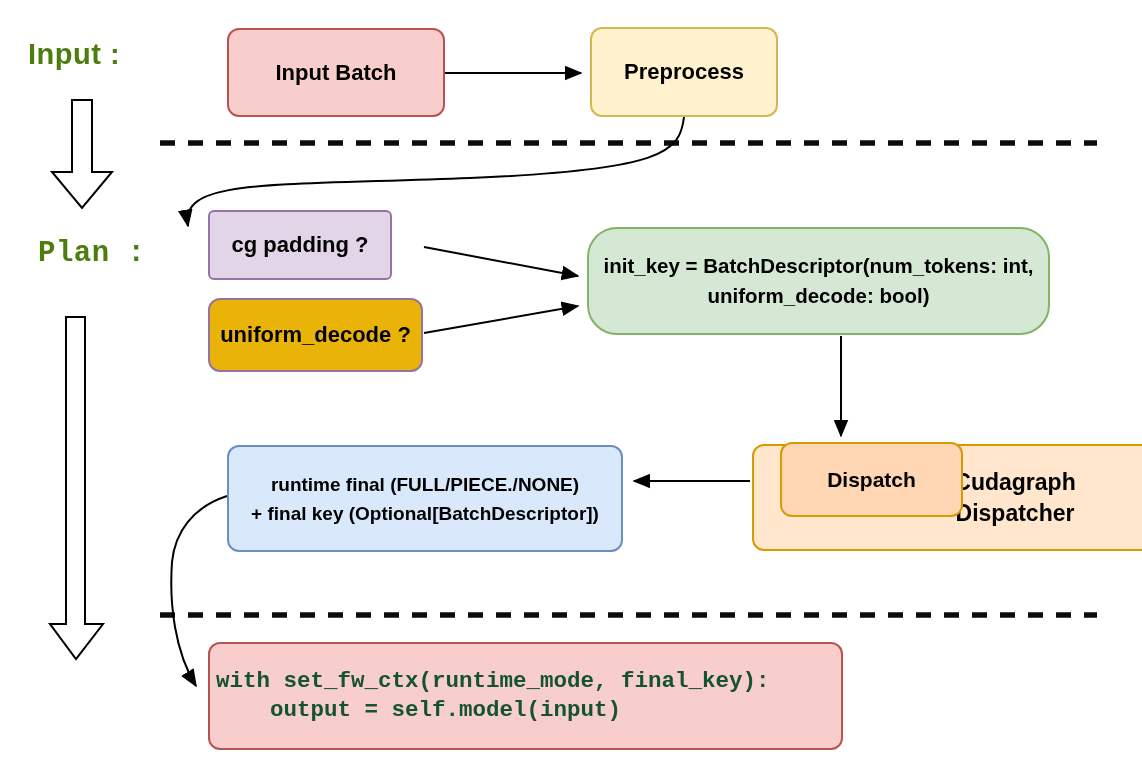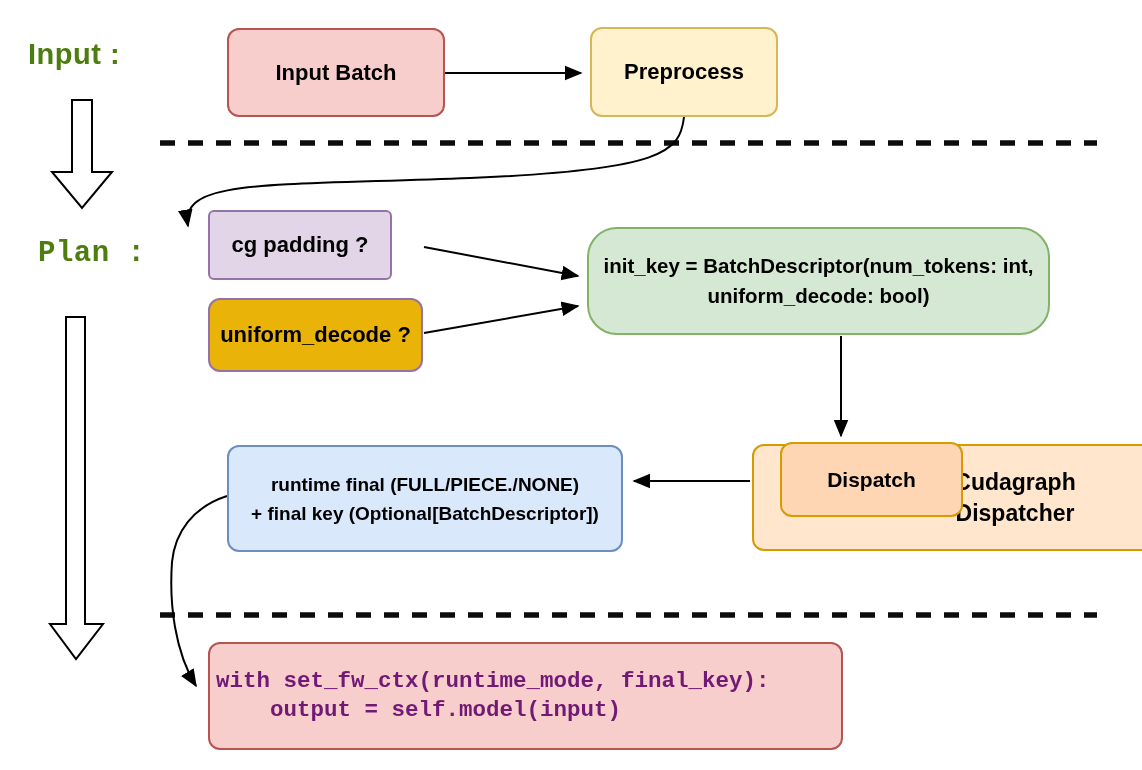--- a/index.html
+++ b/index.html
@@ -25,21 +25,21 @@
   #uniform-decode{left:208px;top:298px;width:215px;height:74px;background:#eab308;border-color:#9673a6;}
   #init-key{left:587px;top:227px;width:463px;height:108px;background:#d5e8d4;border-color:#82b366;font-size:20.5px;line-height:30px;border-radius:30px;}
   #runtime-key{left:227px;top:445px;width:396px;height:107px;background:#dae8fc;border-color:#6c8ebf;font-size:19px;line-height:29px;}
   #cudagraph{left:752px;top:444px;width:409px;height:107px;background:#ffe6cc;border-color:#d79b00;}
   #cudagraph .node-text{position:absolute;left:178px;top:0;width:166px;height:100%;
     display:flex;flex-direction:column;align-items:center;justify-content:center;
     font-size:23px;line-height:31px;}
   #dispatch{left:750px;top:442px;width:183px;height:75px;background:#ffd6b3;border-color:#d79b00;font-size:21px;z-index:3;margin-left:30px;}
   #code-box{left:208px;top:642px;width:635px;height:108px;background:#f8cecc;border-color:#b85450;
     align-items:flex-start;padding-left:6px;
-    font-family:"Liberation Mono", monospace;font-size:22.5px;line-height:29px;color:#701a75;text-align:left;}
+    font-family:"Liberation Mono", monospace;font-size:22.5px;line-height:29px;color:#14532d;text-align:left;}
   #code-box .line{white-space:pre;}
 </style>
 </head>
 <body>
 
 <div class="canvas">
 
   <svg class="layer" width="1142" height="770" viewBox="0 0 1142 770">
     <defs>
       <marker id="arrow" markerWidth="9" markerHeight="9" refX="8.2" refY="4.5" orient="auto">

